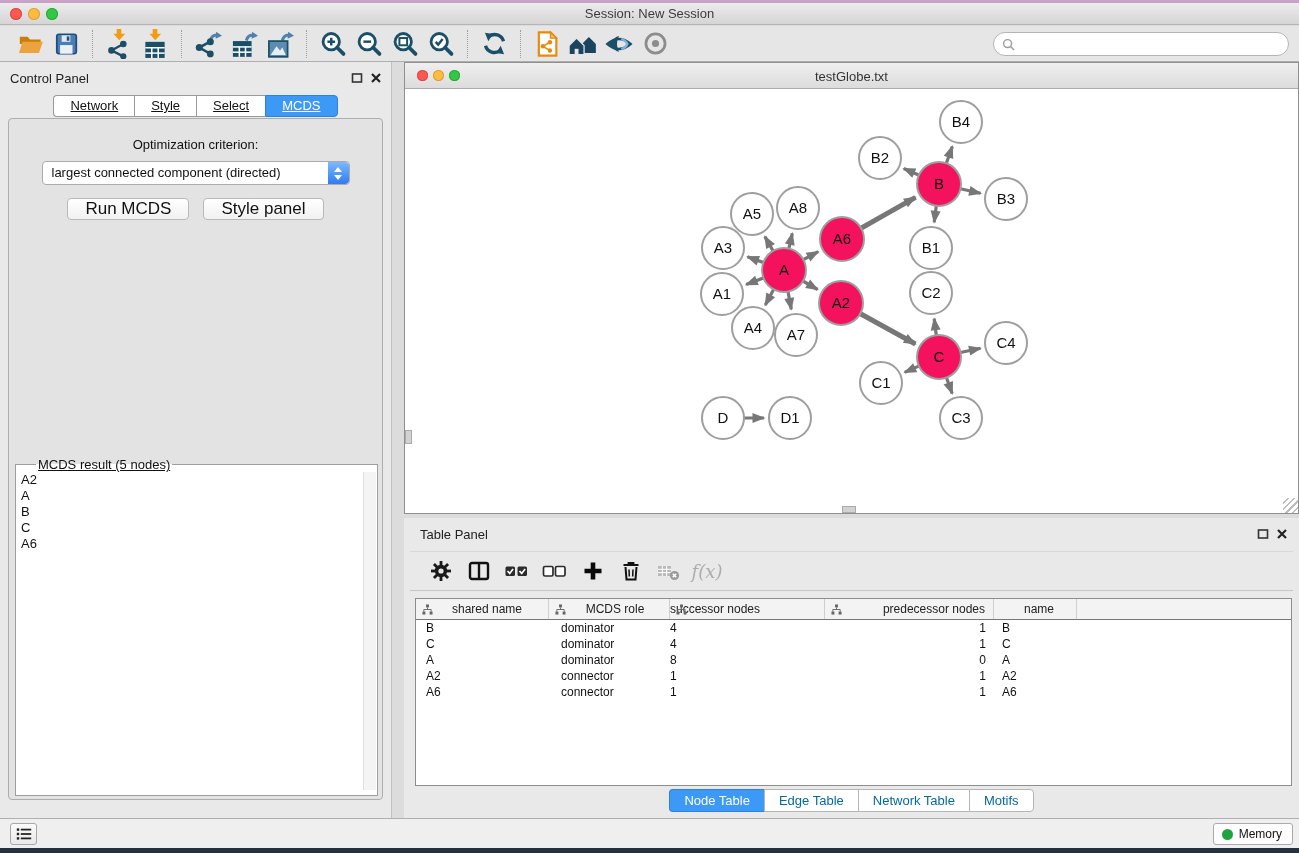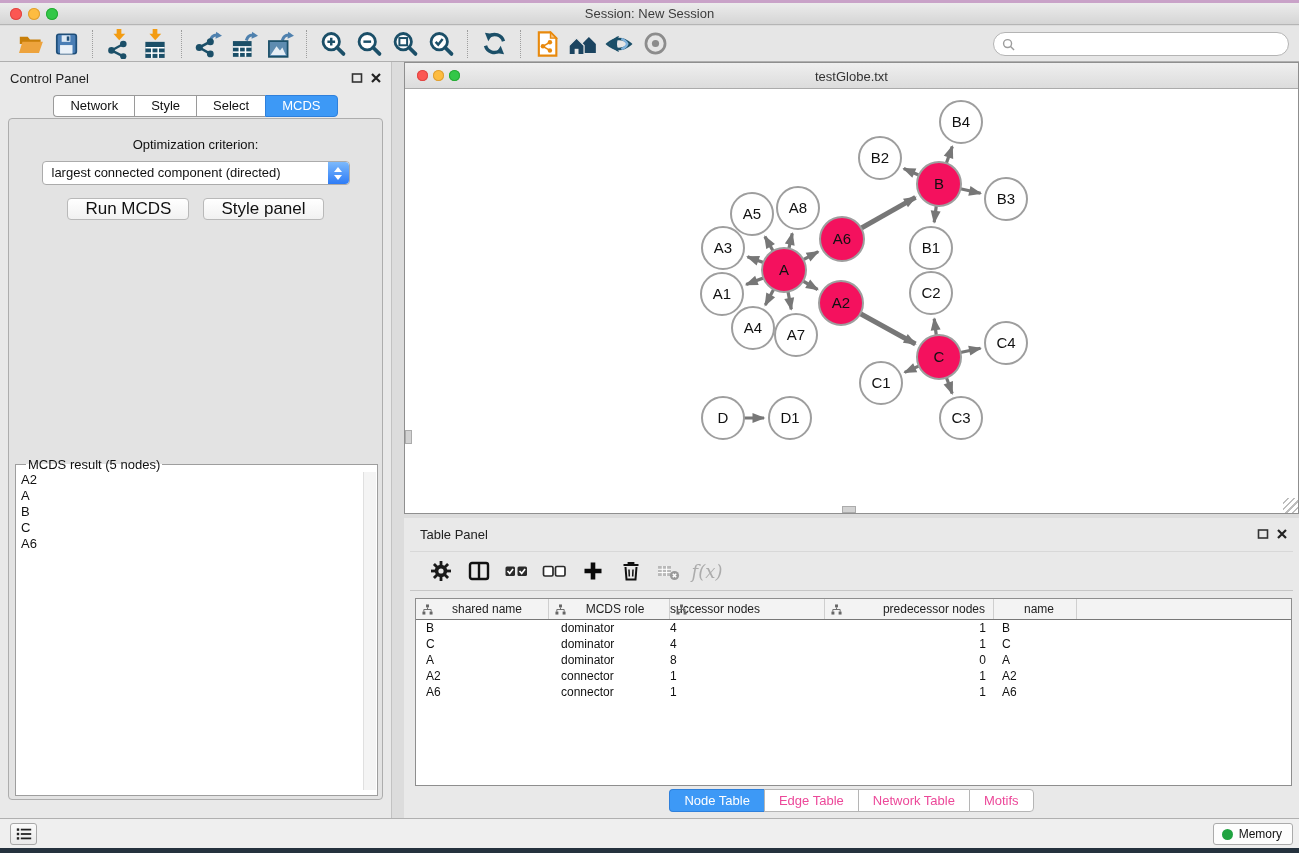--- a/index.html
+++ b/index.html
@@ -26,40 +26,40 @@
   .searchbox input{border:none;outline:none;flex:1;height:18px;font-size:12px;background:transparent;margin-left:5px;}
   
   .main{position:absolute;top:62px;left:0;right:0;bottom:35px;background:#DCDCDC;}
   
   .control-panel{position:absolute;left:0;top:0;width:392px;height:100%;background:#E9E9E9;border-right:1px solid #C2C2C2;}
   .panel-head{position:relative;height:30px;}
   .panel-title{position:absolute;left:10px;top:9px;font-size:13px;color:#222;}
   .mini-ic{position:absolute;top:10px;width:12px;height:12px;cursor:pointer;}
   .ctl-tabs{position:absolute;top:33px;left:0;right:0;display:flex;justify-content:center;}
   .tab{height:22px;line-height:20px;padding:0 16px;font-size:13px;background:#FFF;border:1px solid #9A9A9A;
-       border-right:none;color:#111;}
+       border-right:none;color:#111;text-decoration:underline;}
   .tab:first-child{border-radius:4px 0 0 4px;}
   .tab:last-child{border-right:1px solid #9A9A9A;border-radius:0 4px 4px 0;}
   .tab.active{background:#3D99F6;border-color:#2F80DB;color:#FFF;}
   .ctl-body{position:absolute;left:8px;right:8px;top:56px;bottom:18px;background:#E3E3E3;
             border:1px solid #ADADAD;border-radius:4px;}
   .opt-label{margin-top:18px;text-align:center;font-size:13px;color:#111;}
   .dropdown{position:relative;margin:9px auto 0;width:308px;height:24px;background:#FFF;border:1px solid #ABABAB;
             border-radius:4px;font-size:13px;line-height:22px;padding-left:9px;color:#111;}
   .spin{position:absolute;right:0;top:0;width:21px;height:22px;border-radius:0 4px 4px 0;
         background:linear-gradient(#7CB9FC,#2E7CF6);display:flex;flex-direction:column;align-items:center;justify-content:center;}
   .spin i{display:block;width:0;height:0;border-left:4px solid transparent;border-right:4px solid transparent;}
   .spin .up{border-bottom:5px solid #FFF;margin-bottom:3px;}
   .spin .dn{border-top:5px solid #FFF;}
   .btn-row{margin-top:13px;display:flex;justify-content:center;gap:14px;}
   .pbtn{height:22px;padding:0 17px;font-size:17px;line-height:20px;background:linear-gradient(#FFFFFF,#F1F1F1);
         border:1px solid #B9B9B9;border-radius:4px;color:#111;}
   fieldset.result{position:absolute;left:6px;right:4px;top:338px;bottom:3px;margin:0;padding:0;
                   border:1px solid #9E9E9E;background:#FFF;}
-  fieldset.result legend{font-size:13px;color:#111;margin-left:10px;padding:0 2px;}
+  fieldset.result legend{font-size:13px;color:#111;margin-left:20px;padding:0 2px;text-decoration:underline;}
   .result-list{position:absolute;left:1px;right:14px;top:0;bottom:1px;background:#FFF;overflow:hidden;}
   .result-item{font-size:13px;line-height:16px;padding-left:4px;color:#111;}
   .result-scroll{position:absolute;right:1px;top:0;bottom:1px;width:13px;background:#F4F4F4;border-left:1px solid #E0E0E0;}
   
   .right-side{position:absolute;left:404px;right:0;top:0;bottom:0;}
   
   .net-window{position:absolute;left:0;right:0;top:0;height:452px;border:1px solid #8F8F8F;background:#FFF;}
   .net-titlebar{position:relative;height:26px;background:linear-gradient(#EFEFEF,#DCDCDC);border-bottom:1px solid #ABABAB;}
   .net-titlebar .tl{top:7px;width:11px;height:11px;}
   .net-titlebar .t1{left:12px}.net-titlebar .t2{left:28px}.net-titlebar .t3{left:44px}
@@ -83,21 +83,21 @@
   .trow{display:flex;height:16px;}
   .td{font-size:12px;line-height:16px;color:#111;white-space:nowrap;overflow:hidden;}
   .c0{width:133px;padding-left:10px;}
   .c1{width:121px;padding-left:12px;}
   .c2{width:155px;text-align:left;padding-right:10px;}
   .c3{width:169px;text-align:right;padding-right:8px;}
   .c4{width:83px;padding-left:8px;}
   .cfill{flex:1;border-right:none !important;}
   .btabs{position:absolute;left:0;right:0;top:271px;display:flex;justify-content:center;}
   .btab{height:23px;line-height:21px;padding:0 14px;font-size:13px;background:#FFF;border:1px solid #B5B5B5;
-        border-right:none;color:#ec4899;}
+        border-right:none;color:#0369a1;}
   .btab:first-child{border-radius:4px 0 0 4px;}
   .btab:last-child{border-right:1px solid #B5B5B5;border-radius:0 4px 4px 0;}
   .btab.active{background:#3D99F6;border-color:#2F80DB;color:#FFF;}
   
   .statusbar{position:absolute;left:0;right:0;bottom:5px;height:30px;background:#EFEFEF;border-top:1px solid #B0B0B0;}
   .list-btn{position:absolute;left:10px;top:4px;width:27px;height:22px;background:linear-gradient(#FBFBFB,#E9E9E9);
             border:1px solid #A8A8A8;border-radius:3px;display:flex;align-items:center;justify-content:center;}
   .mem-btn{position:absolute;right:6px;top:4px;height:22px;padding:0 10px 0 8px;background:#FDFDFD;border:1px solid #ABABAB;
            border-radius:3px;display:flex;align-items:center;gap:6px;font-size:12px;color:#111;}
   .mem-dot{width:11px;height:11px;border-radius:50%;background:#1FA340;}

